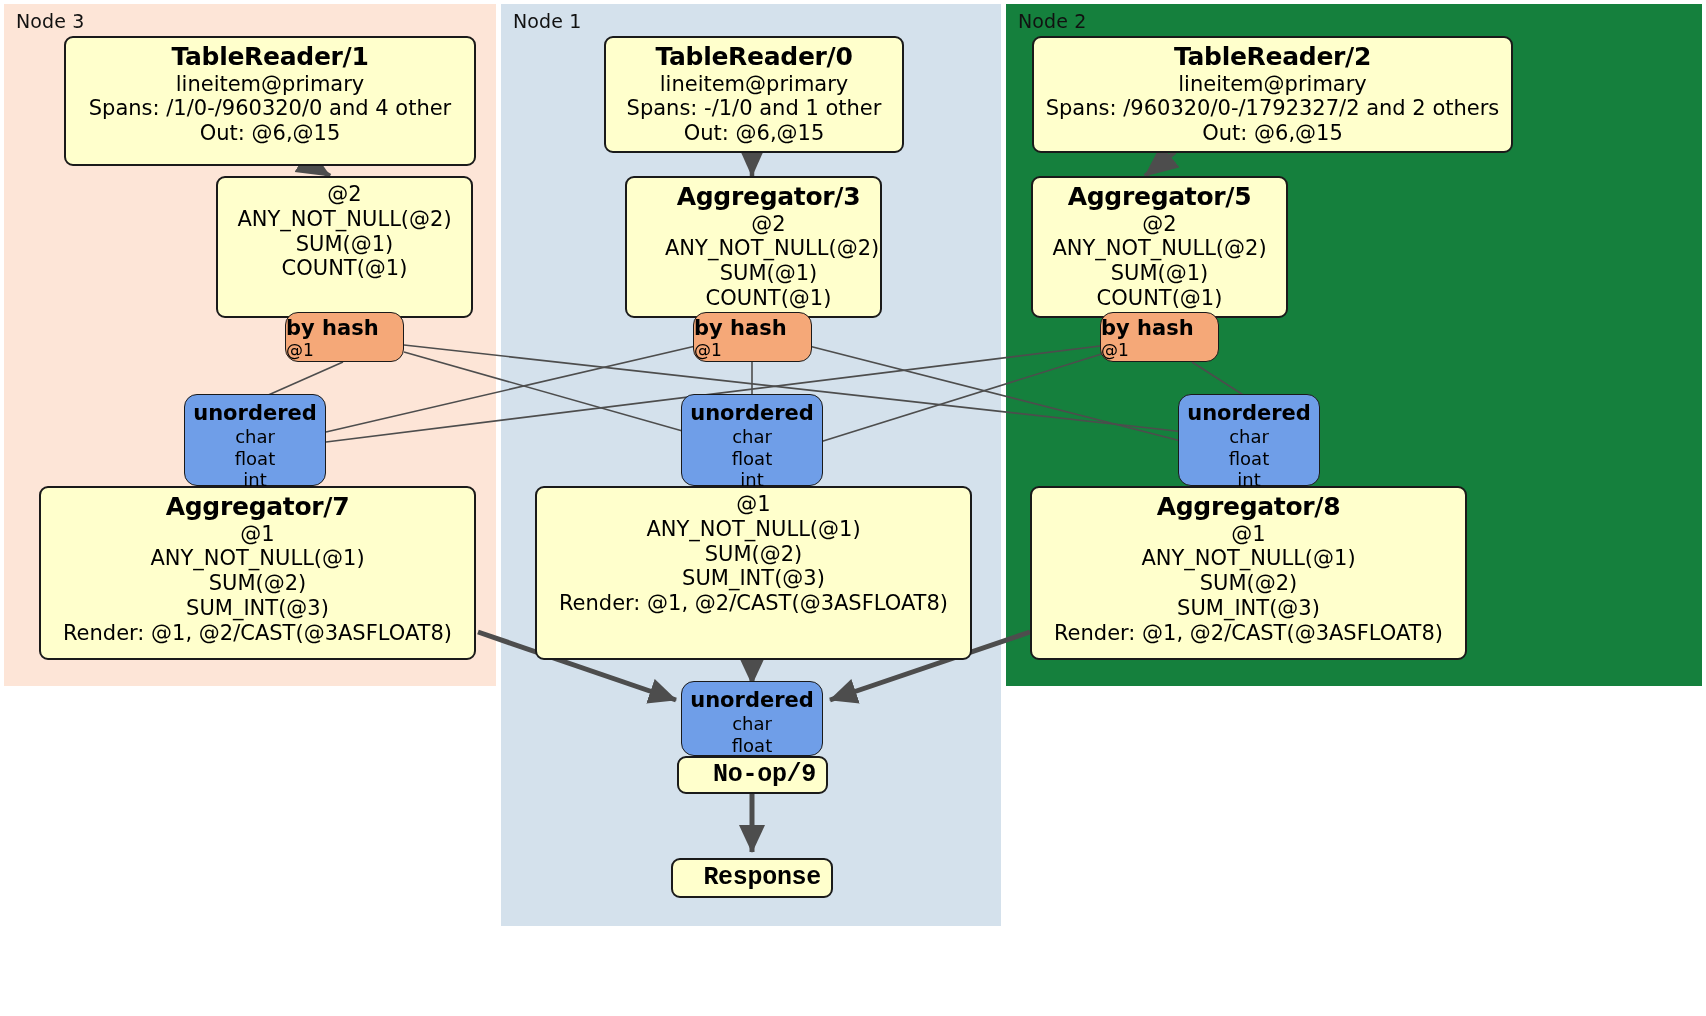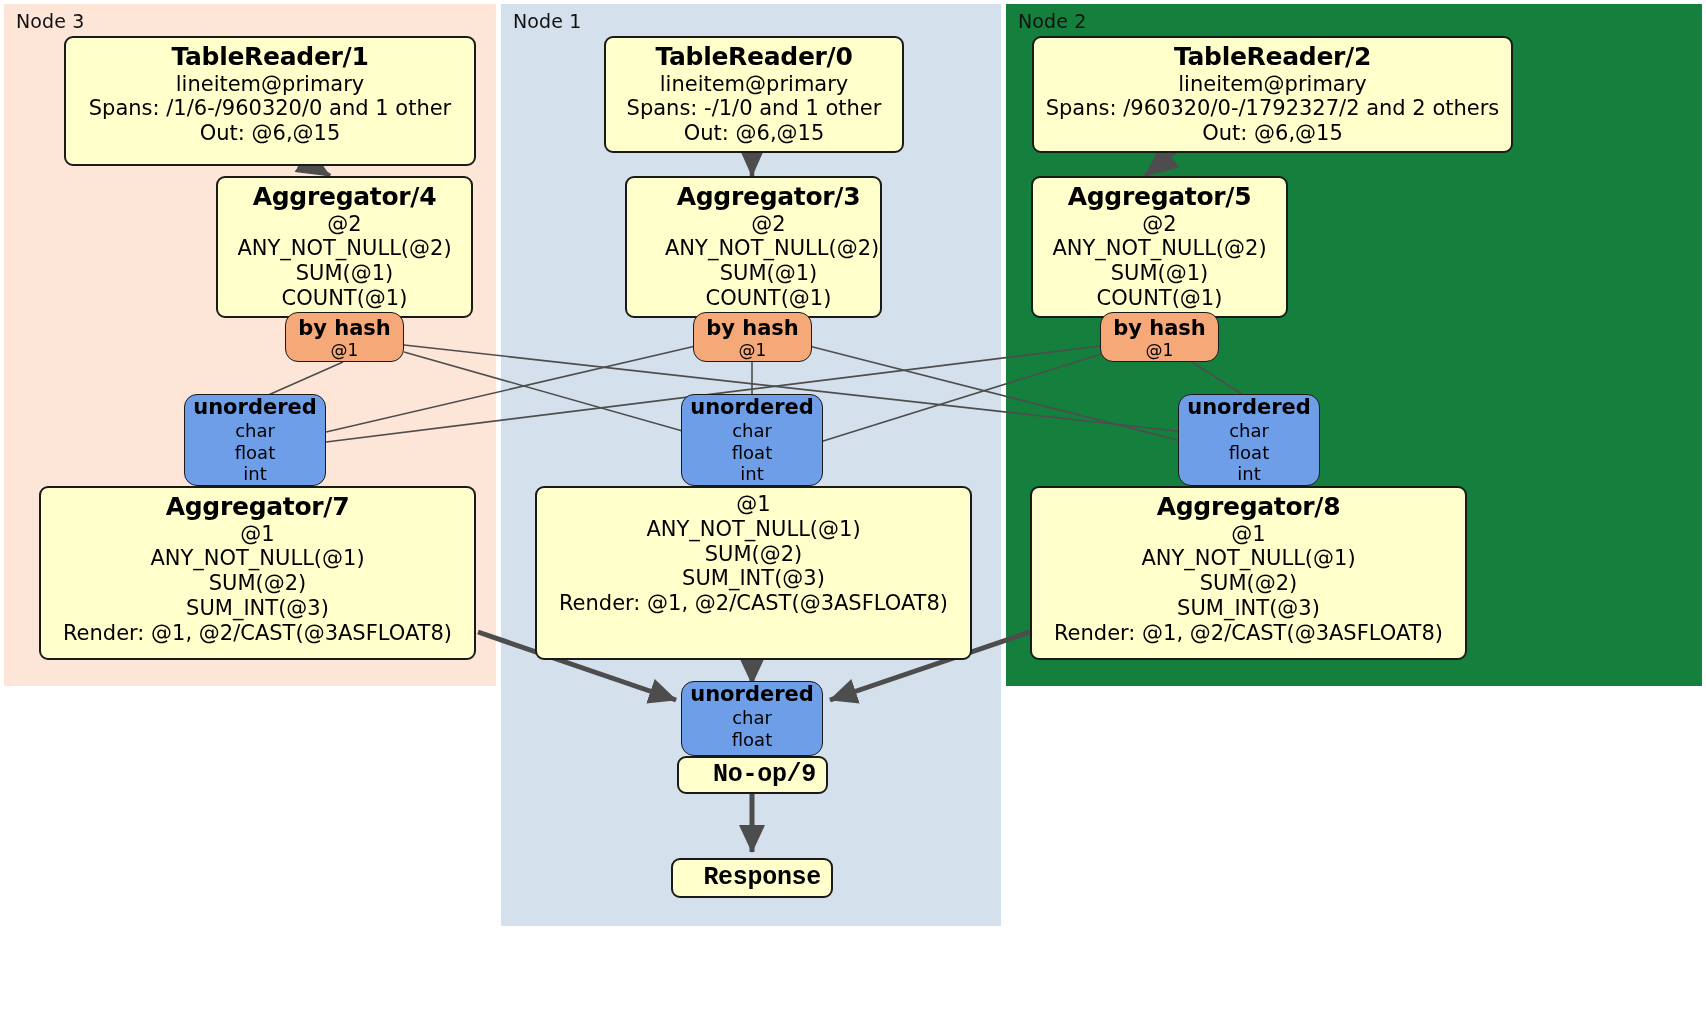--- a/index.html
+++ b/index.html
@@ -66,21 +66,20 @@
     font-size: 25px;
   }
 
   
   .router {
     position: absolute;
     box-sizing: border-box;
     background: #f5a878;
     border: 1.6px solid #1a1a1a;
     border-radius: 13px;
-    text-align: center;
     color: #000000;
     padding-top: 4px;
     line-height: 1.12;
   }
   .router .title {
     font-weight: bold;
     font-size: 21px;
     white-space: nowrap;
   }
   .router .line {
@@ -90,20 +89,21 @@
 
   
   .recv {
     position: absolute;
     box-sizing: border-box;
     background: #6f9ee8;
     border: 1.6px solid #1a1a1a;
     border-radius: 13px;
     text-align: center;
     color: #000000;
+    padding-top: 6px;
     line-height: 1.2;
   }
   .recv .title {
     font-weight: bold;
     font-size: 21px;
     white-space: nowrap;
   }
   .recv .line {
     font-size: 18px;
     white-space: nowrap;
@@ -165,40 +165,39 @@
     <line x1="478" y1="632" x2="676" y2="700" stroke="#4d4d4d" stroke-width="5" marker-end="url(#ah-thick)"></line>
     <line x1="752" y1="660" x2="752" y2="684" stroke="#4d4d4d" stroke-width="5" marker-end="url(#ah-thick)"></line>
     <line x1="1030" y1="632" x2="830" y2="700" stroke="#4d4d4d" stroke-width="5" marker-end="url(#ah-thick)"></line>
 
     <line x1="752" y1="792" x2="752" y2="852" stroke="#4d4d4d" stroke-width="5" marker-end="url(#ah-thick)"></line>
   </svg>
 
   <div class="proc" style="left:64px; top:36px; width:412px; height:130px;">
     <div class="title">TableReader/1</div>
     <div class="line">lineitem@primary</div>
-    <div class="line">Spans: /1/6-/960320/0 and 1 other</div>
+    <div class="line">Spans: /1/0-/960320/0 and 4 other</div>
     <div class="line">Out: @6,@15</div>
   </div>
 
   <div class="proc" style="left:604px; top:36px; width:300px; height:117px;">
     <div class="title">TableReader/0</div>
     <div class="line">lineitem@primary</div>
     <div class="line">Spans: -/1/0 and 1 other</div>
     <div class="line">Out: @6,@15</div>
   </div>
 
   <div class="proc" style="left:1032px; top:36px; width:481px; height:117px;">
     <div class="title">TableReader/2</div>
     <div class="line">lineitem@primary</div>
     <div class="line">Spans: /960320/0-/1792327/2 and 2 others</div>
     <div class="line">Out: @6,@15</div>
   </div>
 
   <div class="proc" style="left:216px; top:176px; width:257px; height:142px;">
-    <div class="title">Aggregator/4</div>
     <div class="line">@2</div>
     <div class="line">ANY_NOT_NULL(@2)</div>
     <div class="line">SUM(@1)</div>
     <div class="line">COUNT(@1)</div>
   </div>
 
   <div class="proc" style="left:625px; top:176px; width:257px; height:142px;padding-left:38px;">
     <div class="title">Aggregator/3</div>
     <div class="line">@2</div>
     <div class="line">ANY_NOT_NULL(@2)</div>

